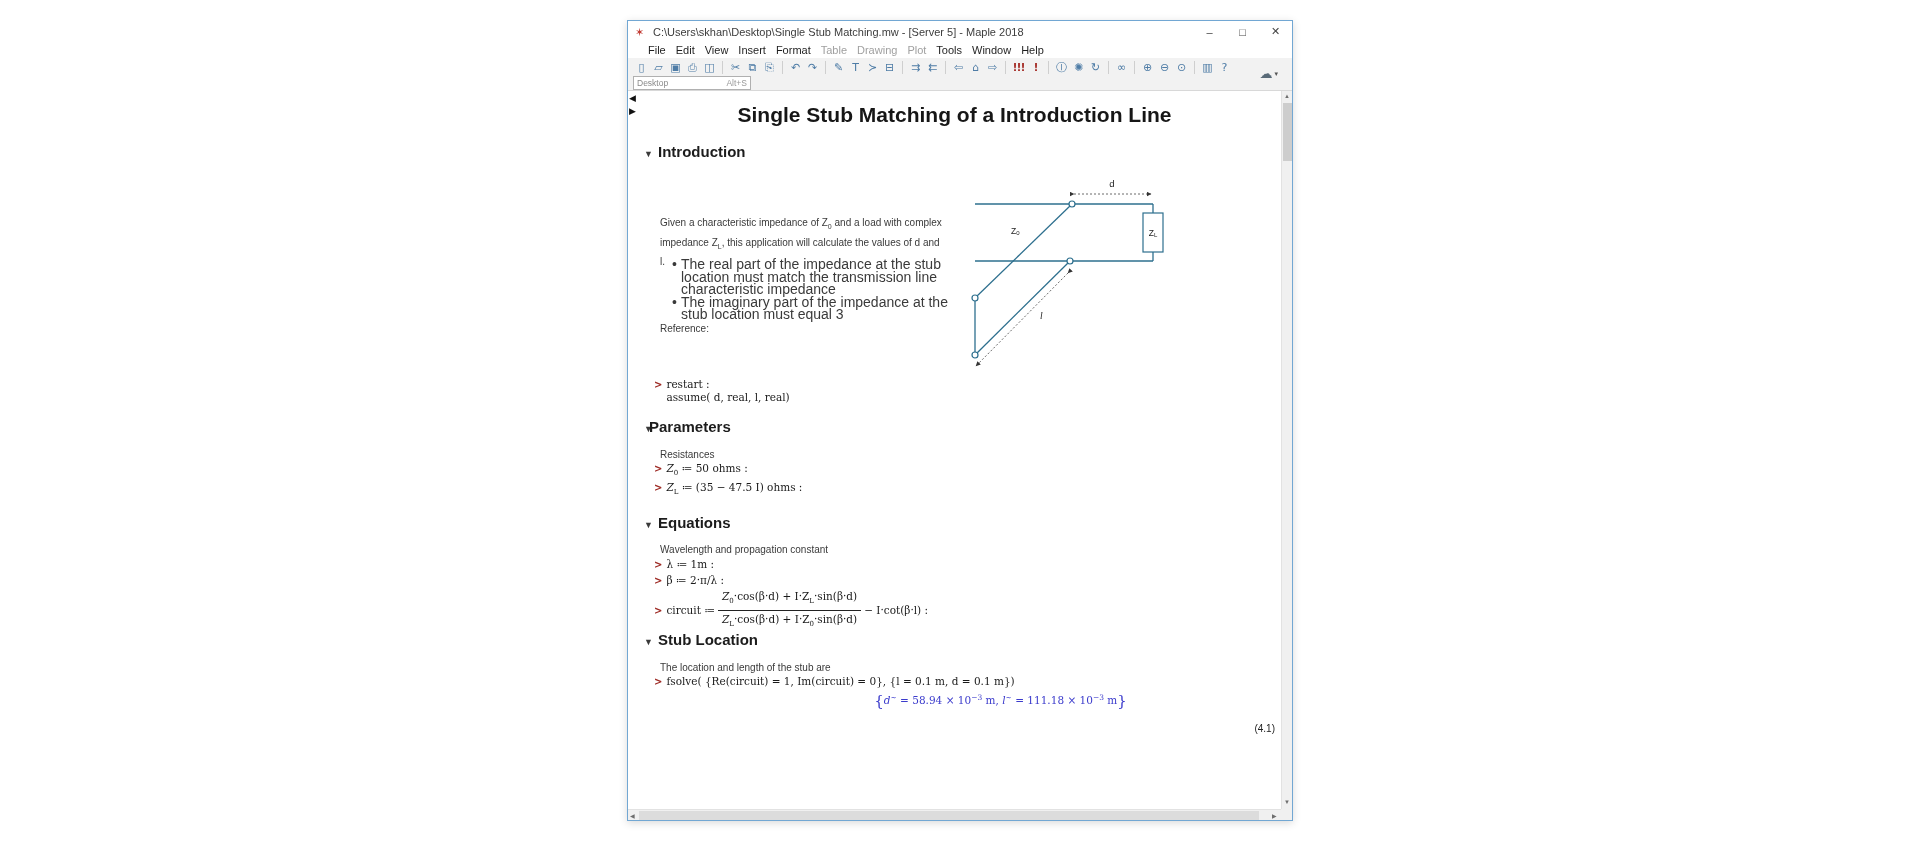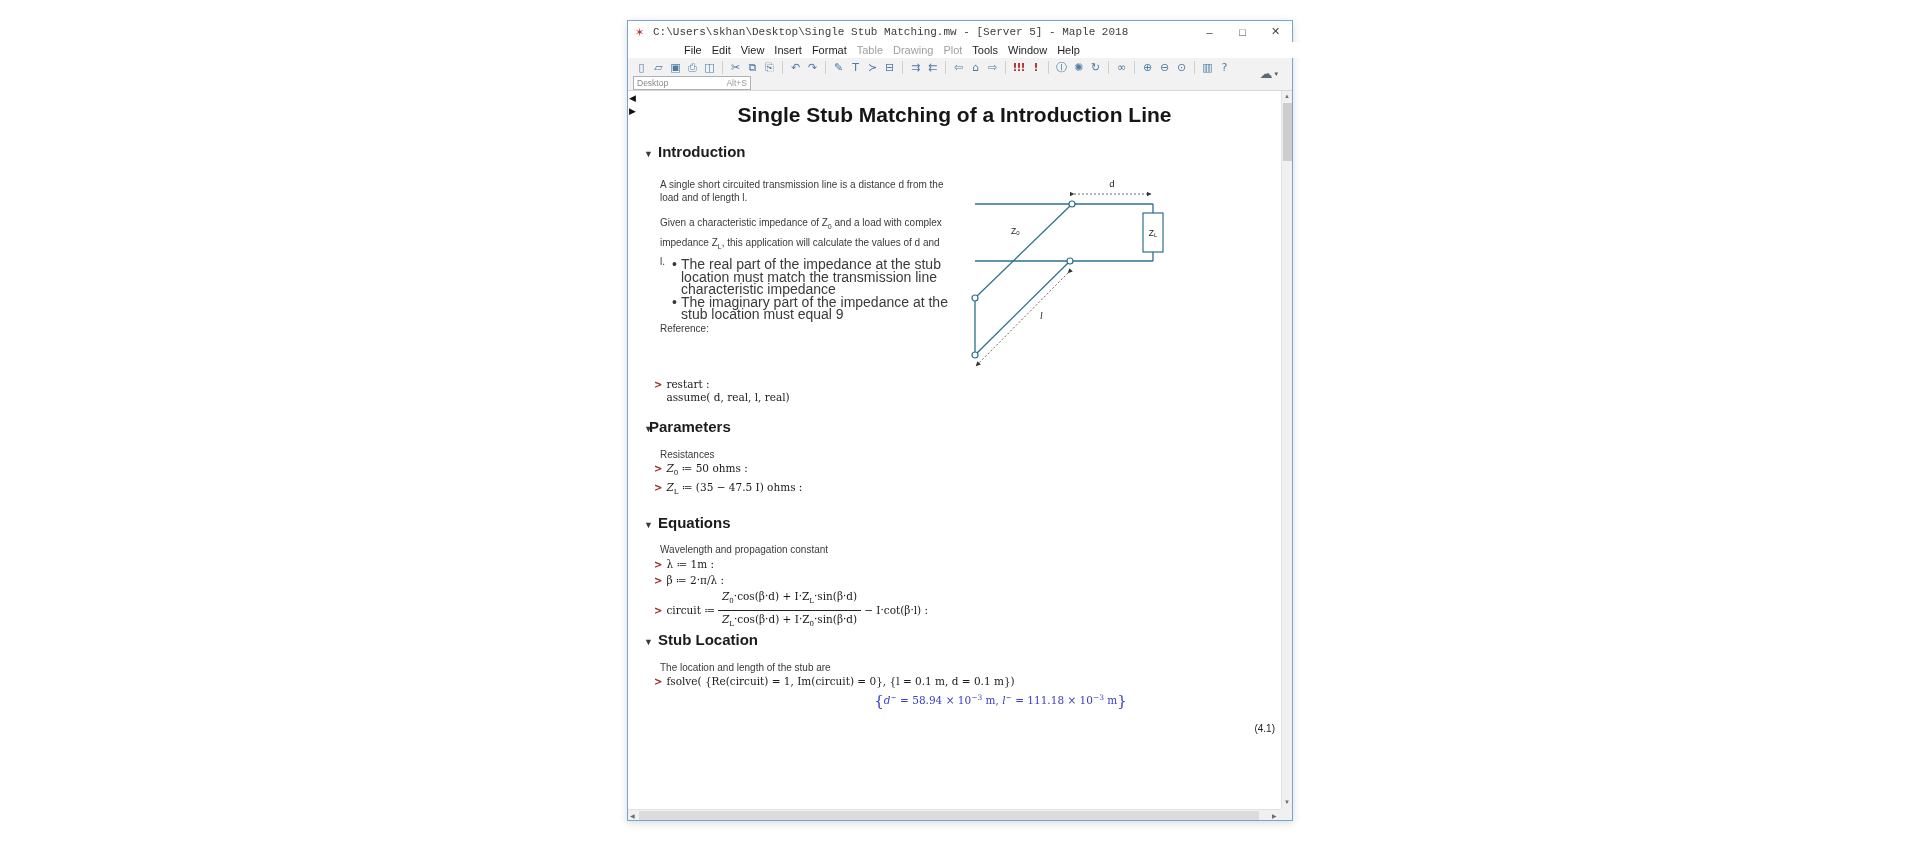--- a/index.html
+++ b/index.html
@@ -3,25 +3,25 @@
 <meta charset="utf-8">
 <style>
   html,body{margin:0;padding:0;background:#fff;}
   .stage{position:relative;width:1920px;height:850px;background:#ffffff;overflow:hidden;
          font-family:"Liberation Sans",sans-serif;color:#333;}
   
   .win{position:absolute;left:627px;top:20px;width:666px;height:801px;background:#fff;
        border:1px solid #72a7d3;box-sizing:border-box;box-shadow:0 2px 8px rgba(0,0,0,.15);}
   .titlebar{position:absolute;left:0;top:0;width:664px;height:21px;background:#fff;display:flex;align-items:center;}
   .leaf{width:12px;height:12px;margin-left:7px;color:#c23b33;font-size:11px;line-height:12px;}
-  .title-text{font-size:11px;color:#3c3c3c;margin-left:6px;white-space:nowrap;font-family:Liberation Mono, monospace;}
+  .title-text{font-size:11px;color:#3c3c3c;margin-left:6px;white-space:nowrap;}
   .win-controls{position:absolute;right:0;top:0;height:21px;display:flex;}
   .win-btn{width:33px;height:21px;display:flex;align-items:center;justify-content:center;
            font-size:11px;color:#444;cursor:default;}
-  .menubar{position:absolute;left:0;top:21px;width:664px;height:16px;background:#fff;display:flex;align-items:center;padding-left:15px;box-sizing:border-box;margin-left:36px;}
+  .menubar{position:absolute;left:0;top:21px;width:664px;height:16px;background:#fff;display:flex;align-items:center;padding-left:15px;box-sizing:border-box;}
   .menu-item{font-size:11px;color:#1f1f1f;padding:0 5px;line-height:16px;}
   .menu-item.disabled{color:#a0a0a0;}
   .toolband{position:absolute;left:0;top:37px;width:664px;height:33px;background:#f2f2f2;border-bottom:1px solid #d8d8d8;box-sizing:border-box;}
   .iconrow{position:absolute;left:5px;top:1px;height:17px;display:flex;align-items:center;}
   .tb-icon{font-family:"DejaVu Sans",sans-serif;font-size:11px;color:#4e7ca6;width:17px;text-align:center;line-height:16px;}
   .tb-icon.red{color:#a83530;font-weight:bold;letter-spacing:-1px;}
   .tb-sep{width:1px;height:13px;background:#cfcfcf;margin:0 4px;}
   .searchrow{position:absolute;left:5px;top:18px;height:14px;display:flex;align-items:center;}
   .searchbox{width:110px;height:12px;background:#fff;border:1px solid #b0b0b0;display:flex;align-items:center;justify-content:space-between;padding:0 3px;}
   .searchbox .ph{font-size:8.5px;color:#8a8a8a;}
@@ -152,30 +152,29 @@
 
     <div class="content">
       <span class="margin-tri" style="top:2px;">◀</span>
       <span class="margin-tri" style="top:15px;">▶</span>
 
       <div class="doc-title">Single Stub Matching of a Introduction Line</div>
 
       <span class="sec-marker" style="left:16px;top:58px;">▼</span>
       <div class="sec-head" style="left:30px;top:52px;">Introduction</div>
 
-      <div class="body-text" style="left:32px;top:87px;width:294px;">A single short circuited transmission line is a distance d from the load and of length l.</div>
 
       <div class="body-text" style="left:32px;top:124px;width:285px;line-height:15.5px;">
         <span>Given a characteristic impedance of Z</span><sub style="font-size:7px;">0</sub><span> and a load with complex impedance Z</span><sub style="font-size:7px;">L</sub><span>, this application will calculate the values of d and l.</span>
       </div>
 
       <div class="bullets" style="left:44px;top:167px;width:290px;">
 
       <div class="li">The real part of the impedance at the stub location must match the transmission line characteristic impedance</div>
-          <div class="li">The imaginary part of the impedance at the stub location must equal 9</div>
+          <div class="li">The imaginary part of the impedance at the stub location must equal 3</div>
         </div>
 
       <div class="body-text" style="left:32px;top:231px;width:296px;">
         <div>Reference:</div>
       </div>
 
       <div class="mi" style="left:26px;top:287px;">
         <span class="prompt">&gt;</span>
         <span class="math">
           <div>restart :</div>

